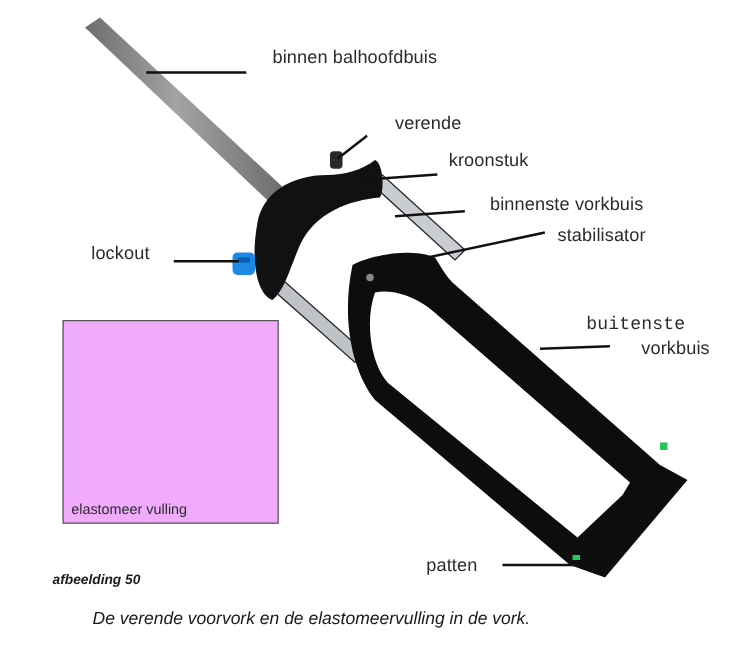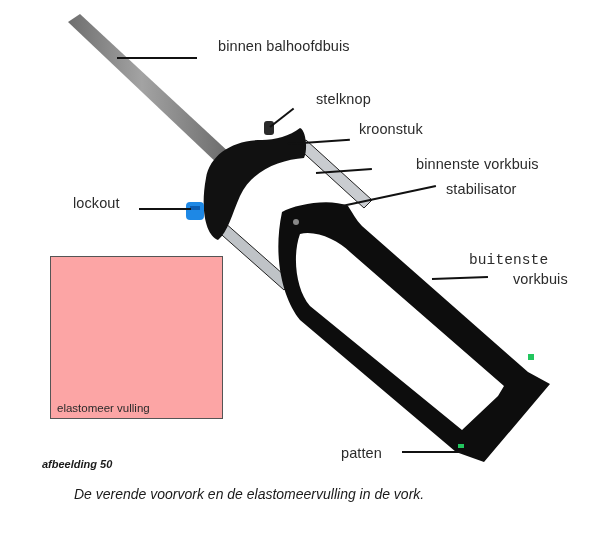--- a/index.html
+++ b/index.html
@@ -2,21 +2,21 @@
 <html><head>
 <meta charset="utf-8">
 <style>
   html, body { margin: 0; padding: 0; background: #ffffff; }
   body { width: 600px; height: 537px; position: relative; overflow: hidden;
          font-family: "Liberation Sans", "DejaVu Sans", sans-serif; }
   .figure { position: absolute; left: 0; top: 0; width: 600px; height: 519px; }
   .label { position: absolute; font-size: 14.5px; color: #2b2b2b; white-space: nowrap; letter-spacing: 0.1px; }
   .leader { position: absolute; height: 2px; background: #111; transform-origin: 0 50%; }
   .inset { position: absolute; left: 50px; top: 256px; width: 173px; height: 163px;
-           border: 1.5px solid #555; background: #fca5a5; box-sizing: border-box; }
+           border: 1.5px solid #555; background: #f0abfc; box-sizing: border-box; }
   .inset-caption { position: absolute; left: 6px; bottom: 4px; font-size: 11.5px; color: #2b2b2b; }
   .fig-title { position: absolute; left: 42px; top: 458px; font-size: 11px; font-weight: bold; font-style: italic; color: #1a1a1a; }
   .fig-caption { position: absolute; left: 74px; top: 486px; font-size: 14px; font-style: italic; color: #1a1a1a; }
   svg { position: absolute; left: 0; top: 0; }
 </style>
 </head>
 <body>
 
 <div class="figure">
 
@@ -78,23 +78,23 @@
   <div class="leader" style="left:117px; top:57px; width:80px;"></div>
   <div class="leader" style="left:270px; top:126px; width:30px; transform:rotate(-38deg);"></div>
   <div class="leader" style="left:288px; top:143px; width:62px; transform:rotate(-4deg);"></div>
   <div class="leader" style="left:316px; top:172px; width:56px; transform:rotate(-4deg);"></div>
   <div class="leader" style="left:342px; top:205px; width:96px; transform:rotate(-12deg);"></div>
   <div class="leader" style="left:139px; top:208px; width:52px;"></div>
   <div class="leader" style="left:432px; top:278px; width:56px; transform:rotate(-2deg);"></div>
   <div class="leader" style="left:402px; top:451px; width:60px;"></div>
 
   <div class="label" style="left:218px; top:38px;">binnen balhoofdbuis</div>
-  <div class="label" style="left:316px; top:91px;">stelknop</div>
+  <div class="label" style="left:316px; top:91px;">verende</div>
   <div class="label" style="left:359px; top:121px;">kroonstuk</div>
-  <div class="label" style="left:392px; top:156px;margin-left:24px;">binnenste vorkbuis</div>
+  <div class="label" style="left:392px; top:156px;">binnenste vorkbuis</div>
   <div class="label" style="left:446px; top:181px;">stabilisator</div>
   <div class="label" style="left:73px; top:195px;">lockout</div>
   <div class="label" style="left:469px; top:252px;font-family:Liberation Mono, monospace;">buitenste</div>
   <div class="label" style="left:513px; top:271px;">vorkbuis</div>
   <div class="label" style="left:341px; top:445px;">patten</div>
 
   <div class="inset">
     <div class="inset-caption">elastomeer vulling</div>
   </div>
 

